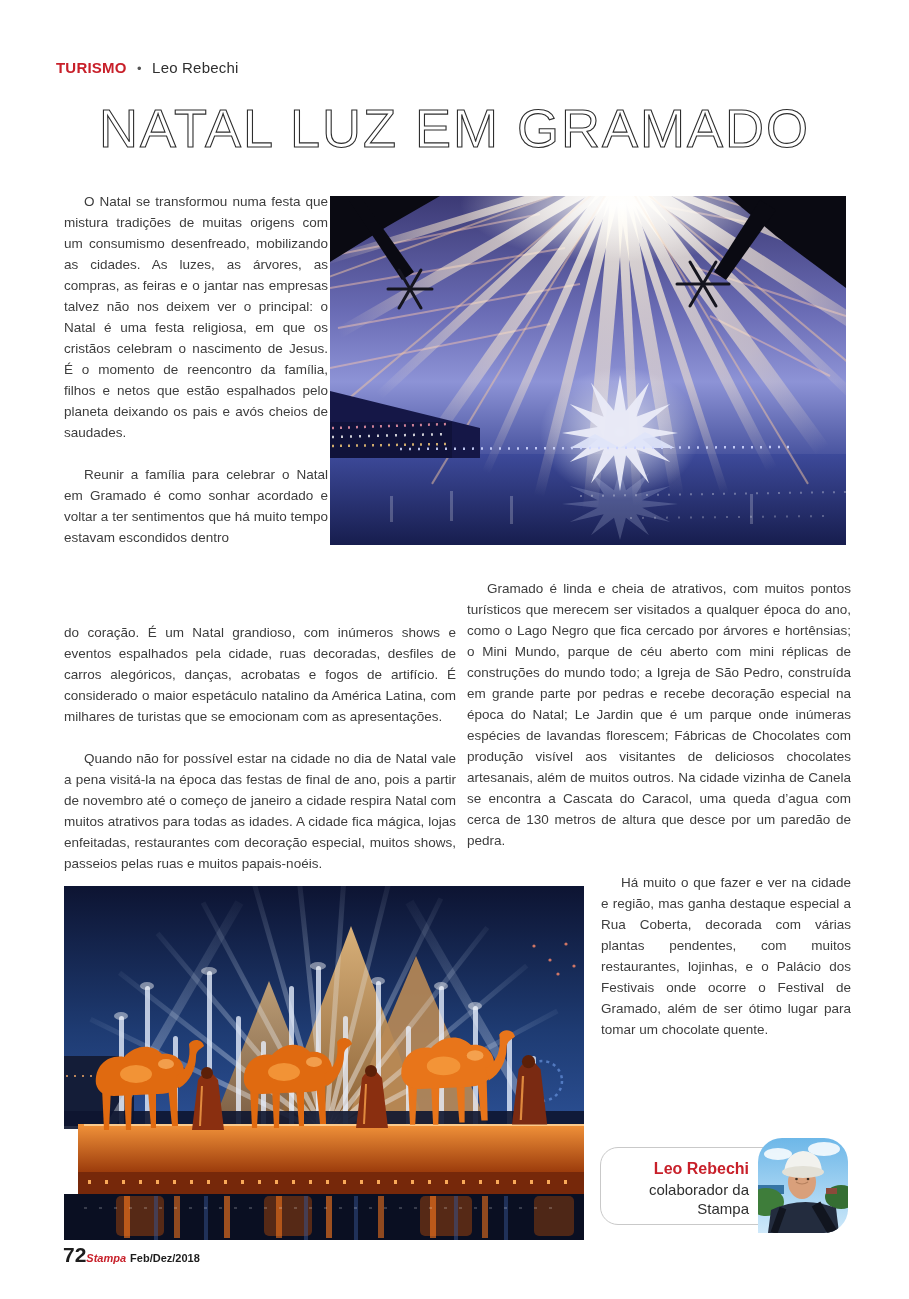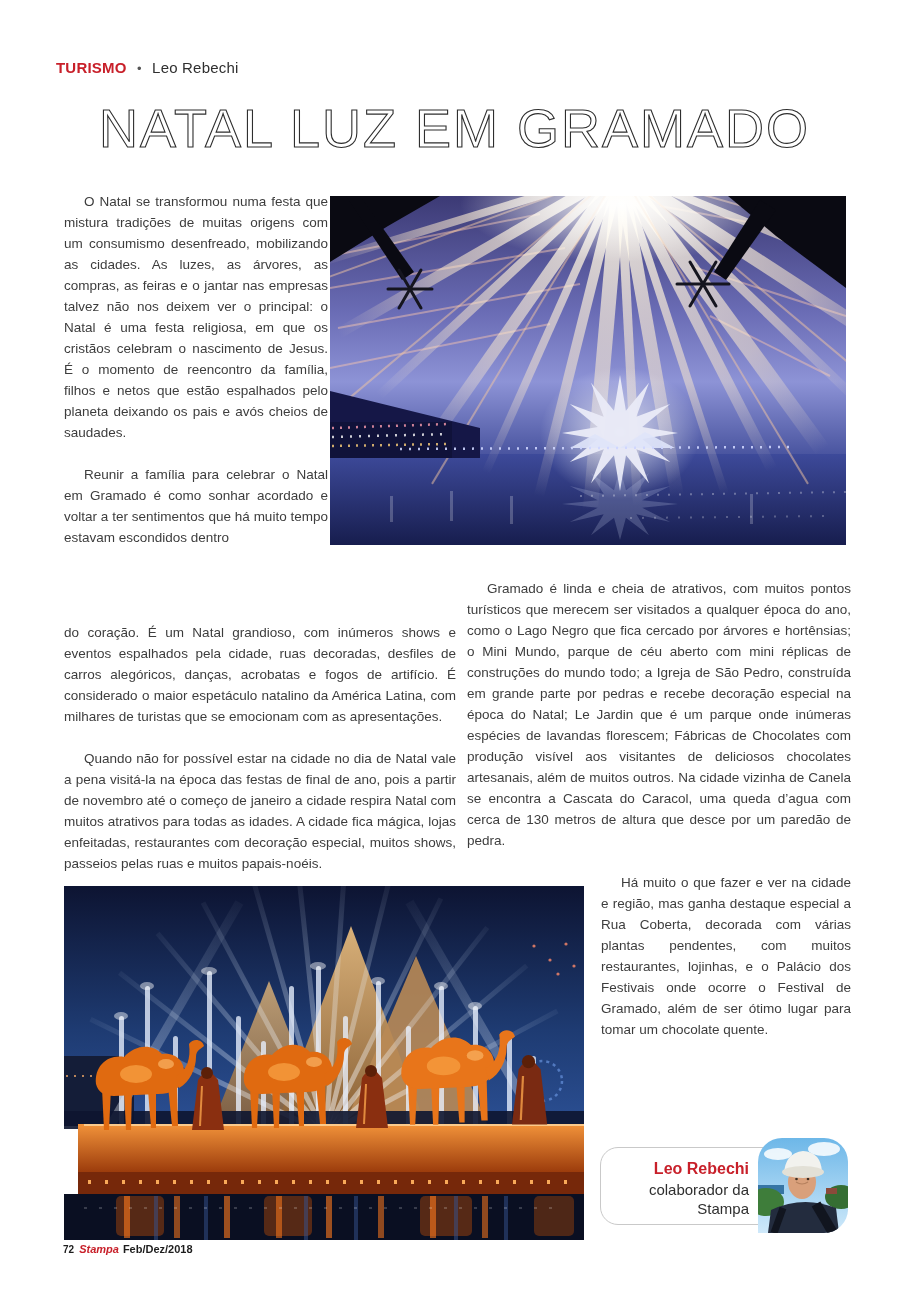--- a/index.html
+++ b/index.html
@@ -42,21 +42,21 @@
     position:absolute;right:98px;left:10px;top:11px;text-align:right;line-height:19px;
   }
   .author-box .name{color:#c8202a;font-weight:bold;font-size:16px;display:block;margin-bottom:2px;}
   .author-box .role{font-size:15px;color:#2f2f2f;display:block;}
   .author-photo{
     position:absolute;left:758px;top:1138px;width:90px;height:95px;
     border-radius:24px 24px 24px 0;overflow:hidden;display:block;
   }
   
   .footer{position:absolute;left:63px;top:1243px;font-size:11px;color:#1d1d1d;font-weight:bold;}
-  .footer .pagenum{font-size:10px;margin-right:5px;text-align:center;}
+  .footer .pagenum{font-size:21px;text-align:center;}
   .footer .mag{color:#c8202a;font-style:italic;margin-right:4px;}
 </style>
 </head>
 <body>
 
 <div id="page">
 
   <div class="kicker">
     <span class="section">TURISMO</span>
     <span class="sep">•</span>

